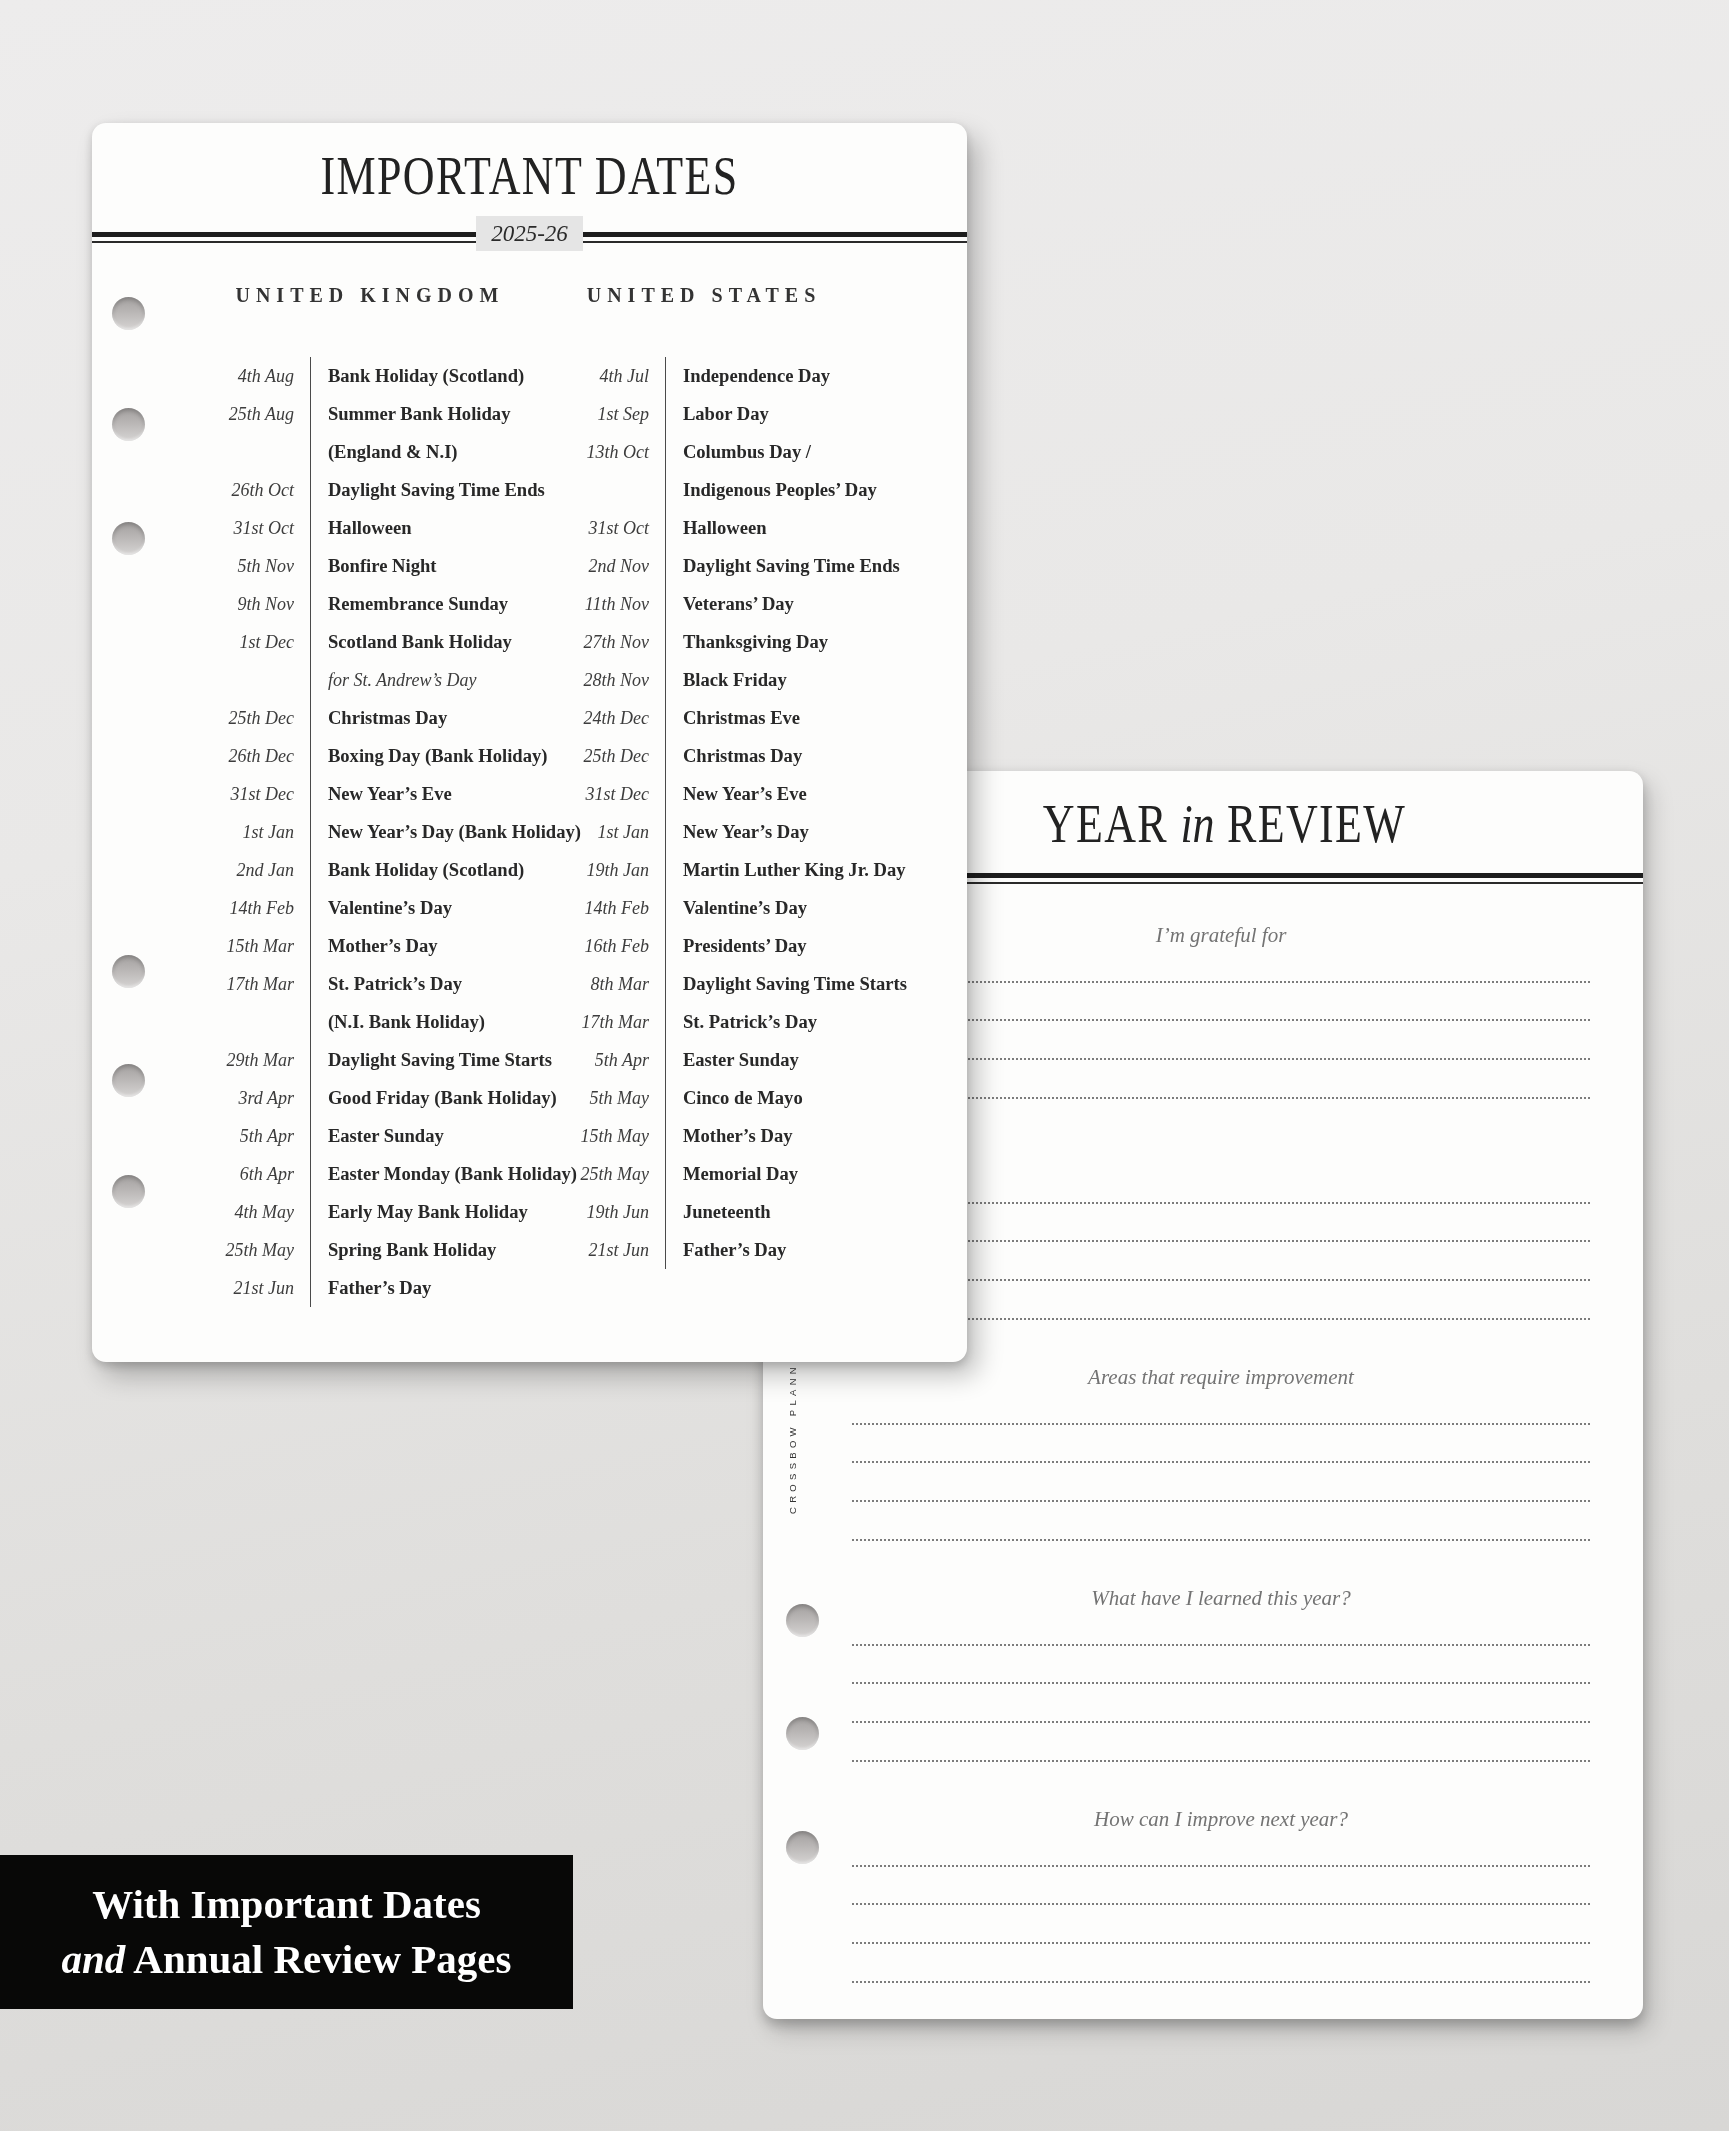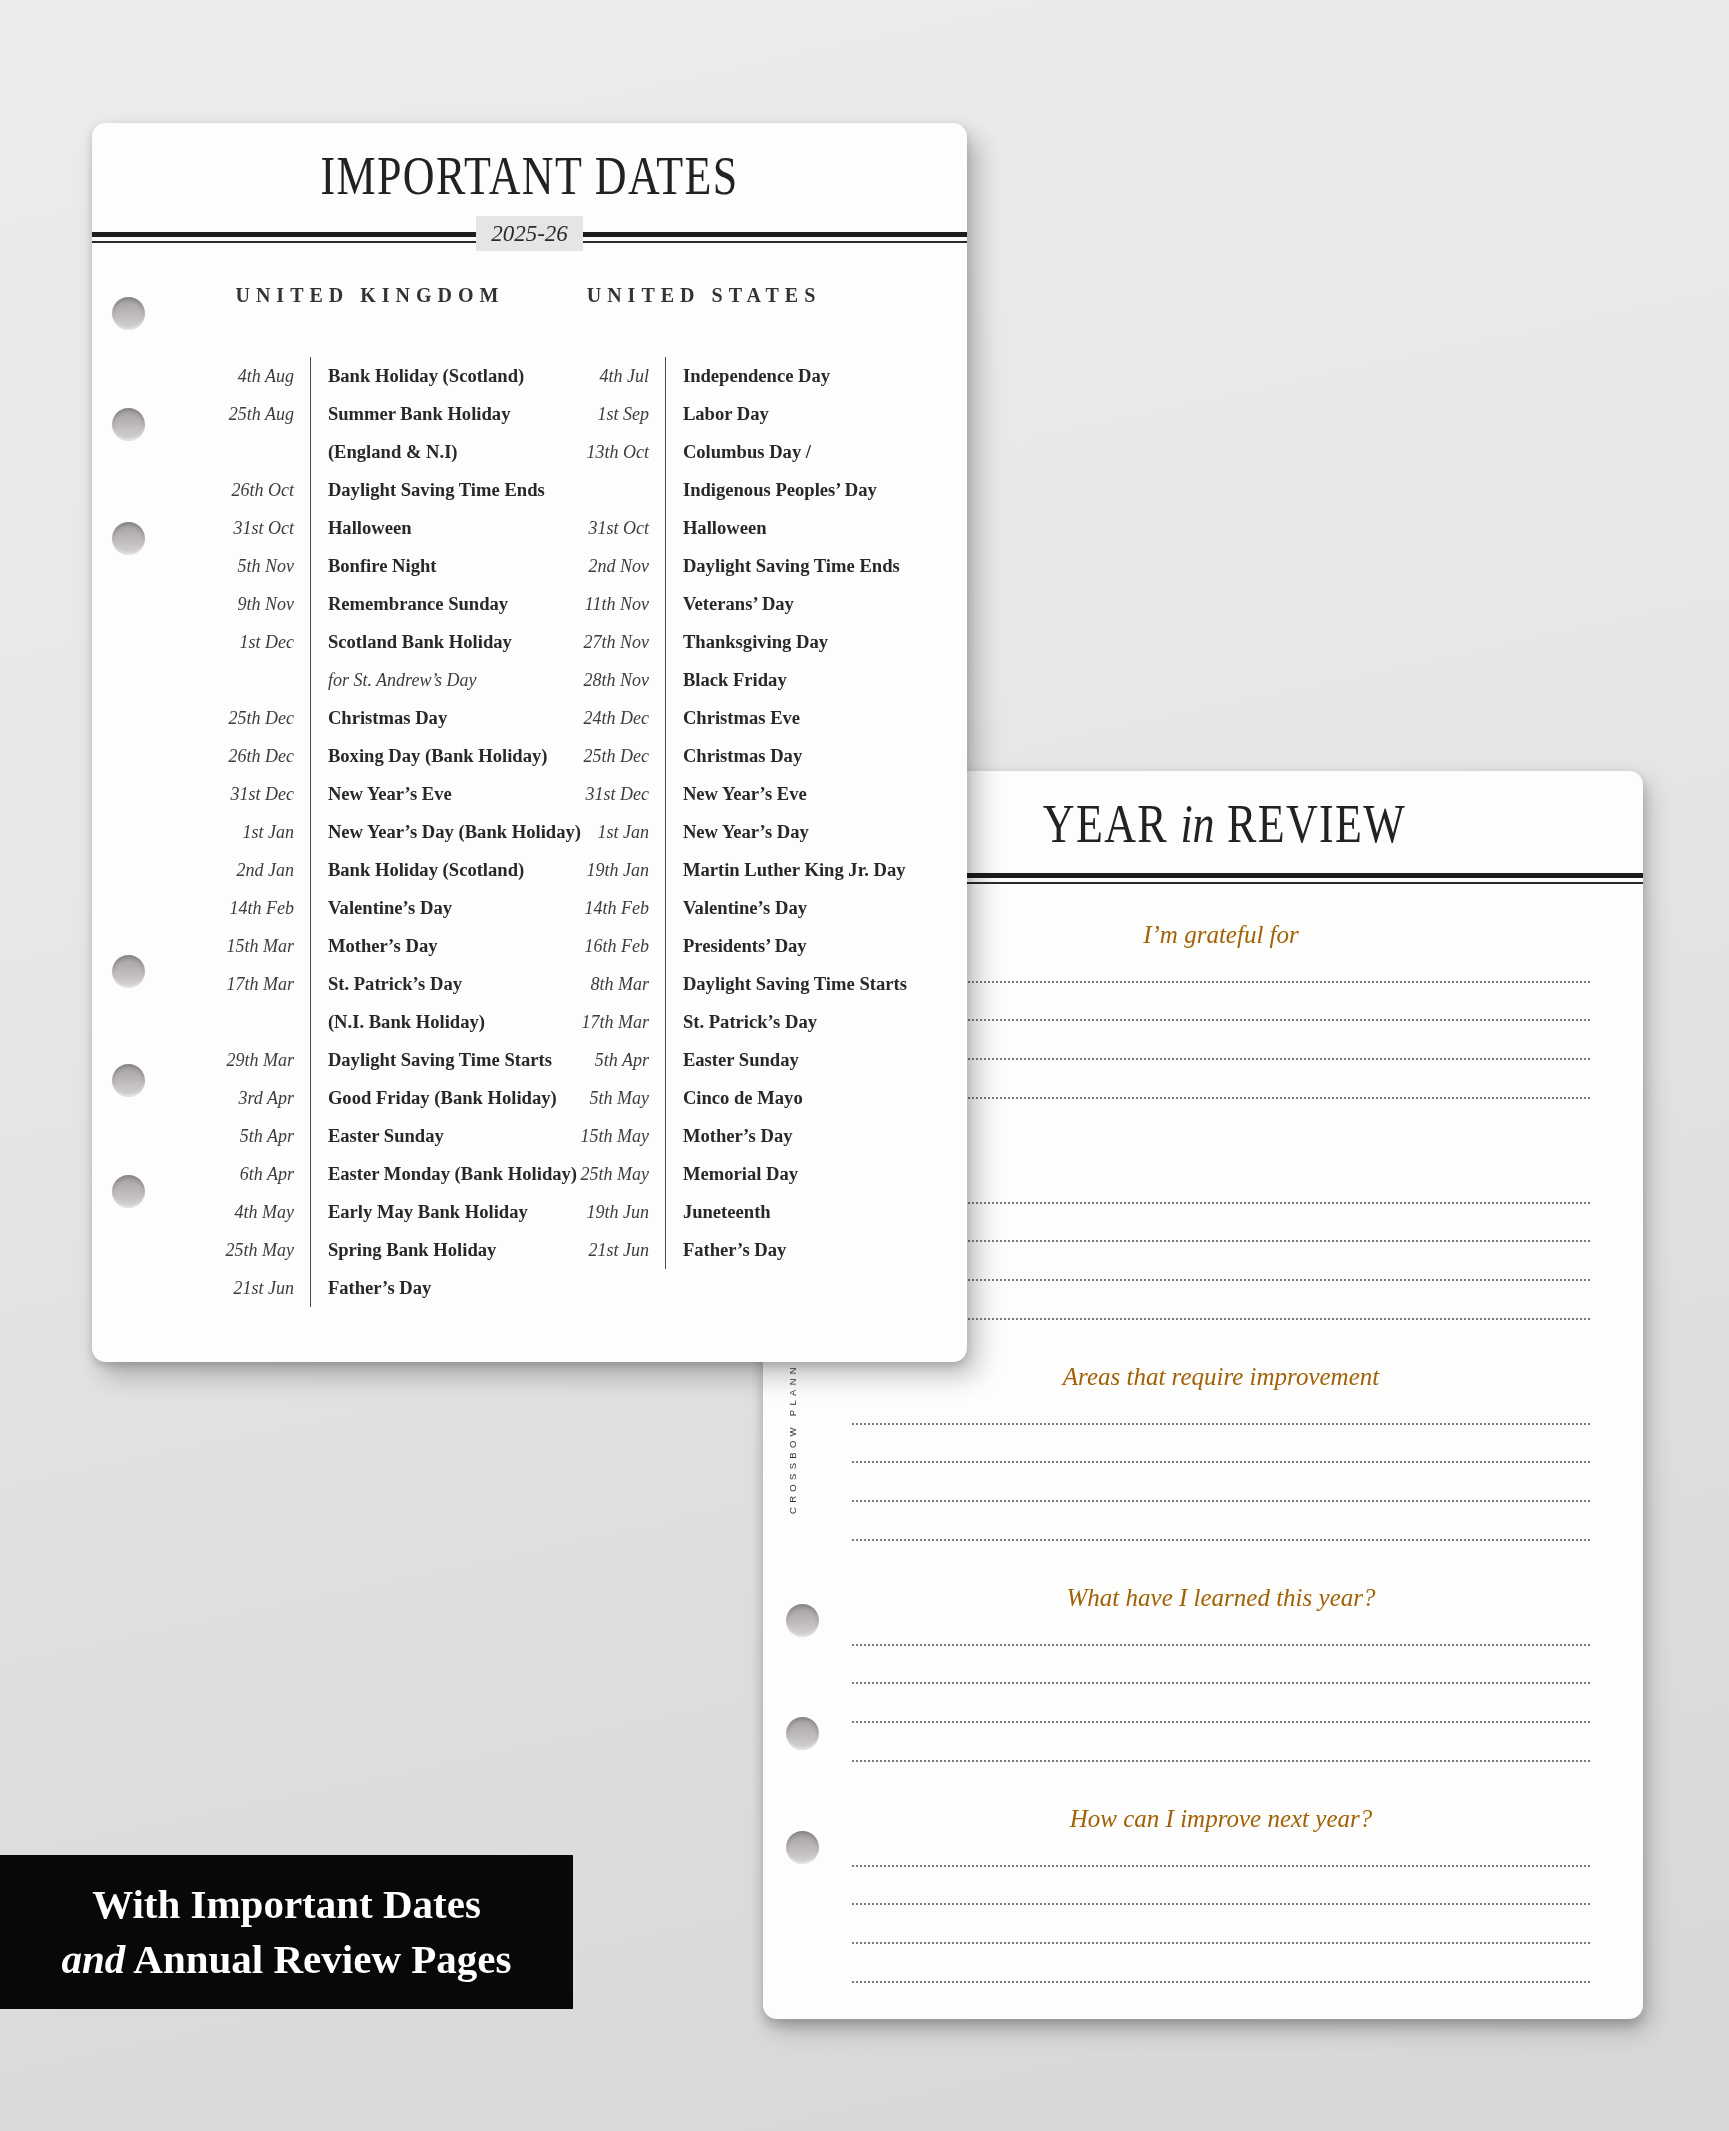--- a/index.html
+++ b/index.html
@@ -52,21 +52,21 @@
   }
   .row .name{
     border-left:1.7px solid #4a4a4a;padding-left:17.3px;align-self:stretch;
     display:flex;align-items:center;flex:1;
     font-size:18.6px;font-weight:700;color:#282828;white-space:nowrap;
   }
   .row .name.it{font-weight:400;font-style:italic;font-size:18px;color:#3d3d3d;}
   .yr-section{position:absolute;left:89px;width:738px;height:185px;}
   .yr-prompt{
     position:absolute;top:0;left:0;right:0;height:38px;line-height:38px;text-align:center;
-    font-style:italic;font-size:25px;color:#a16207;
+    font-style:italic;font-size:21px;color:#737373;
   }
   .dotline{
     position:absolute;left:0;right:0;height:1.7px;
     background:repeating-linear-gradient(90deg,#7c7c7c 0,#7c7c7c 1.6px,transparent 1.6px,transparent 4px);
   }
   .hole{
     position:absolute;width:33px;height:33px;border-radius:50%;
     background:linear-gradient(180deg,#a3a09f 0%,#b9b6b5 45%,#d6d4d3 100%);
     box-shadow:inset 0 2.6px 4.3px rgba(0,0,0,.22), inset 0 -1.7px 2.6px rgba(255,255,255,.55);
   }

